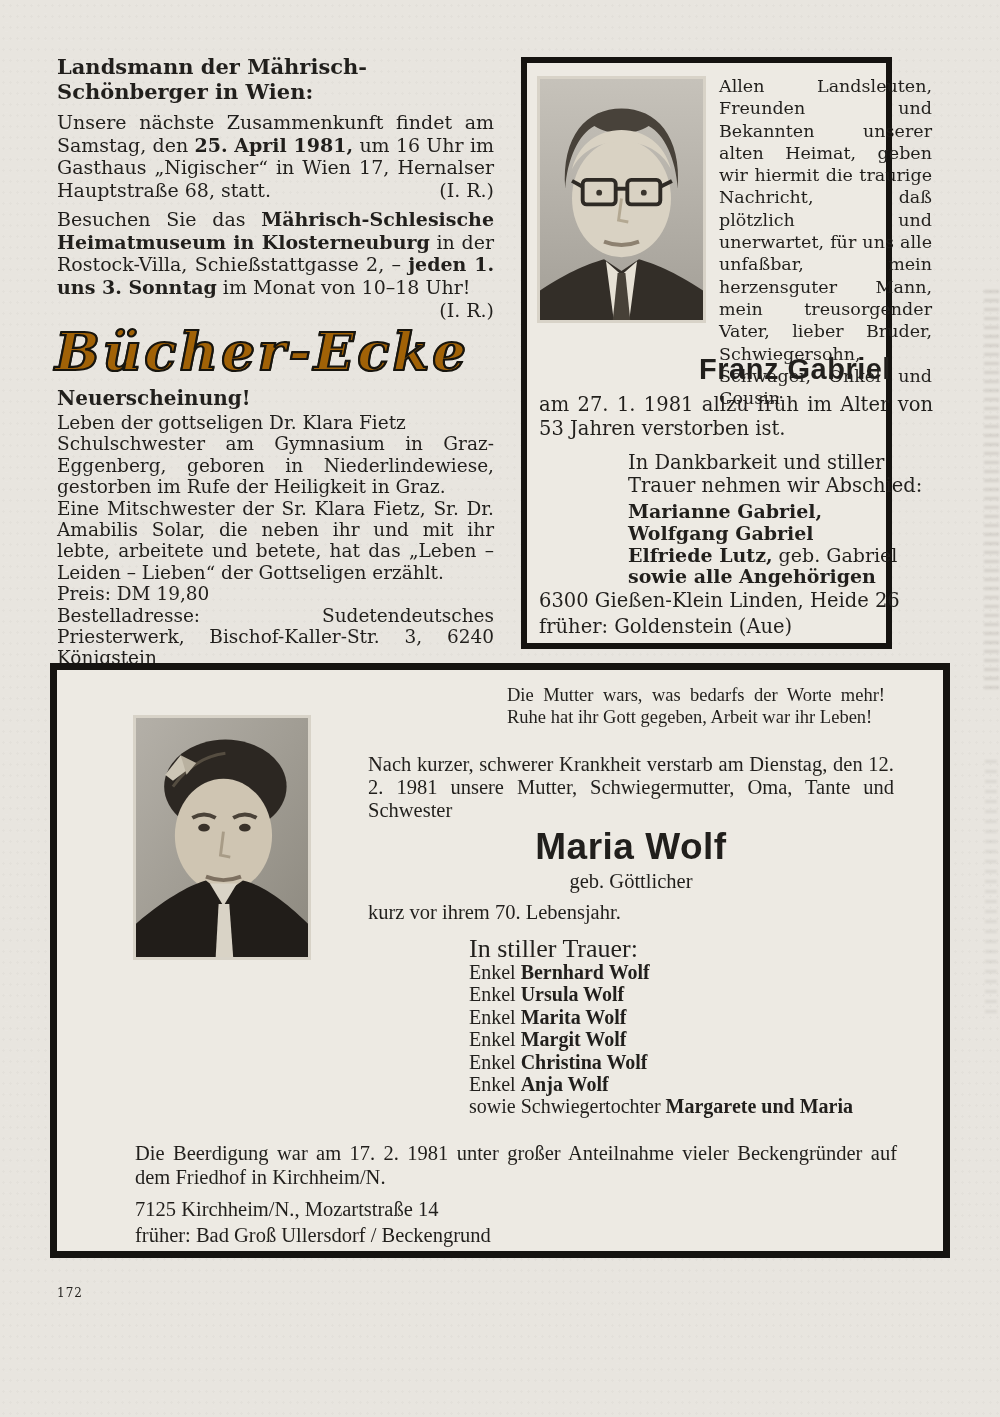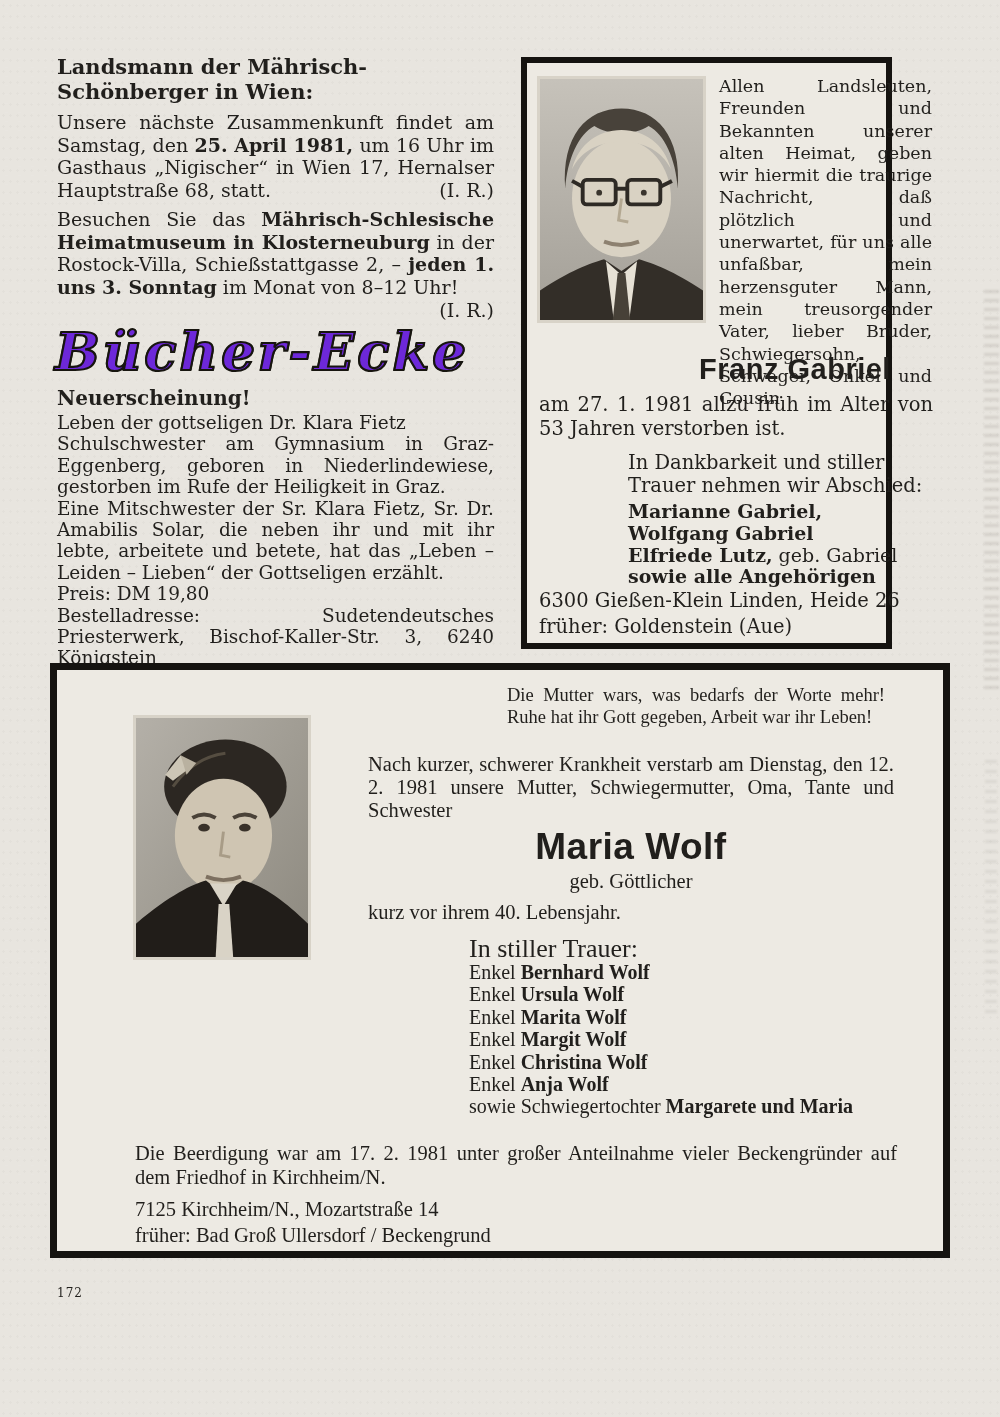--- a/index.html
+++ b/index.html
@@ -22,21 +22,21 @@
 
   
   #vienna{left:57px;top:54px;width:437px;}
   #vienna .hd{font-size:21px;font-weight:bold;line-height:25px;}
   #vienna p{margin:7px 0 0 0;font-size:19px;line-height:22.5px;}
   .sig-float{float:right;}
   .sig-line{text-align:right;font-size:19px;line-height:23px;margin-top:1px;}
 
   #headline{left:55px;top:320px;width:445px;
     font-family:"DejaVu Serif", serif;font-style:italic;font-weight:bold;
-    font-size:53px;letter-spacing:3px;color:#6d28d9;
+    font-size:53px;letter-spacing:3px;color:#a16207;
     -webkit-text-stroke:2.2px #17150f; text-shadow:1px 0 0 #17150f,-1px 0 0 #17150f;
     white-space:nowrap;}
   #neuerscheinung{left:57px;top:386px;width:437px;}
   #neuerscheinung .sub{font-size:20px;font-weight:bold;line-height:24px;margin-bottom:2px;}
   #neuerscheinung p{margin:0;font-size:18.5px;line-height:21.4px;}
 
   
   .obox{background:#edeae3;border:6px solid #151310;box-sizing:border-box;}
   #gabriel-box{left:521px;top:57px;width:371px;height:592px;}
   #wolf-box{left:50px;top:663px;width:900px;height:595px;border-width:7px;}
@@ -73,21 +73,21 @@
     background:repeating-linear-gradient(to bottom, rgba(110,105,97,.16) 0 3px, transparent 3px 9px);}
   #smudge2{right:3px;top:760px;width:12px;height:260px;
     background:repeating-linear-gradient(to bottom, rgba(110,105,97,.10) 0 3px, transparent 3px 10px);}
 </style>
 </head>
 <body>
 
 <div id="vienna" class="abs serif">
   <div class="hd">Landsmann der Mährisch-Schönberger in Wien:</div>
   <p class="just"><span>Unsere nächste Zusammenkunft findet am Samstag, den </span><span class="b">25. April 1981,</span><span> um 16 Uhr im Gasthaus „Nigischer“ in Wien 17, Hernalser Hauptstraße 68, statt.</span><span class="sig-float">(I. R.)</span></p>
-  <p class="just"><span>Besuchen Sie das </span><span class="b">Mährisch-Schlesische Heimatmuseum in Klosterneuburg</span><span> in der Rostock-Villa, Schießstattgasse 2, – </span><span class="b">jeden 1. uns 3. Sonntag</span><span> im Monat von 8–12 Uhr!</span></p>
+  <p class="just"><span>Besuchen Sie das </span><span class="b">Mährisch-Schlesische Heimatmuseum in Klosterneuburg</span><span> in der Rostock-Villa, Schießstattgasse 2, – </span><span class="b">jeden 1. uns 3. Sonntag</span><span> im Monat von 10–18 Uhr!</span></p>
   <div class="sig-line">(I. R.)</div>
 </div>
 
 <div id="headline" class="abs">Bücher-Ecke</div>
 
 <div id="neuerscheinung" class="abs serif">
   <div class="sub">Neuerscheinung!</div>
   <p>Leben der gottseligen Dr. Klara Fietz</p>
   <p class="just">Schulschwester am Gymnasium in Graz-Eggenberg, geboren in Niederlindewiese, gestorben im Rufe der Heiligkeit in Graz.</p>
   <p class="just">Eine Mitschwester der Sr. Klara Fietz, Sr. Dr. Amabilis Solar, die neben ihr und mit ihr lebte, arbeitete und betete, hat das „Leben – Leiden – Lieben“ der Gottseligen erzählt.</p>
@@ -167,21 +167,21 @@
       <path d="M72,162 Q90,169 108,162" stroke="#7d7060" stroke-width="4" fill="none"></path>
       <path d="M0,244 L0,210 C36,180 58,170 72,166 L90,180 L110,166 C126,170 146,180 177,210 L177,244 Z" fill="#211d19"></path>
       <polygon points="76,169 90,192 104,169" fill="#d9d3c6"></polygon>
       <polygon points="85,190 96,190 100,244 82,244" fill="#d9d3c6"></polygon>
     </svg>
   </div>
   <div class="abs motto lib just">Die Mutter wars, was bedarfs der Worte mehr! Ruhe hat ihr Gott gegeben, Arbeit war ihr Leben!</div>
   <div class="abs intro lib just">Nach kurzer, schwerer Krankheit verstarb am Dienstag, den 12. 2. 1981 unsere Mutter, Schwiegermutter, Oma, Tante und Schwester</div>
   <div class="abs wname sans">Maria Wolf</div>
   <div class="abs maiden lib">geb. Göttlicher</div>
-  <div class="abs age lib">kurz vor ihrem 40. Lebensjahr.</div>
+  <div class="abs age lib">kurz vor ihrem 70. Lebensjahr.</div>
   <div class="abs mintro lib">In stiller Trauer:</div>
   <div class="abs mourners lib">
 
 
       <div class="mourner-line"><span>Enkel </span><span class="b">Bernhard Wolf</span><span></span></div>
 
       <div class="mourner-line"><span>Enkel </span><span class="b">Ursula Wolf</span><span></span></div>
 
       <div class="mourner-line"><span>Enkel </span><span class="b">Marita Wolf</span><span></span></div>
 

